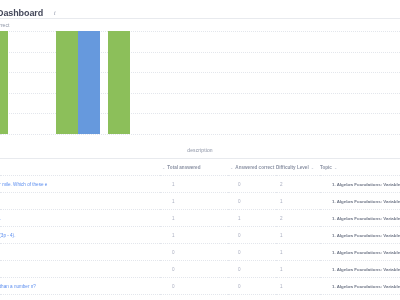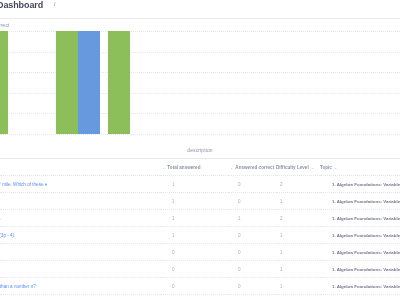--- a/index.html
+++ b/index.html
@@ -13,21 +13,21 @@
     overflow: hidden;
     font-family: "Liberation Sans", sans-serif;
     color: #3c4257;
     position: relative;
   }
 
   
   .header {
     height: 19px;
     display: flex;
-    align-items: flex-start;
+    align-items: flex-end;
     border-bottom: 1px solid #e8eaee;
     padding: 0 6px;
     box-sizing: border-box;
     background: #ffffff;
   }
   .page-title {
     font-size: 9px;
     font-weight: bold;
     color: #44485a;
     letter-spacing: -0.1px;

